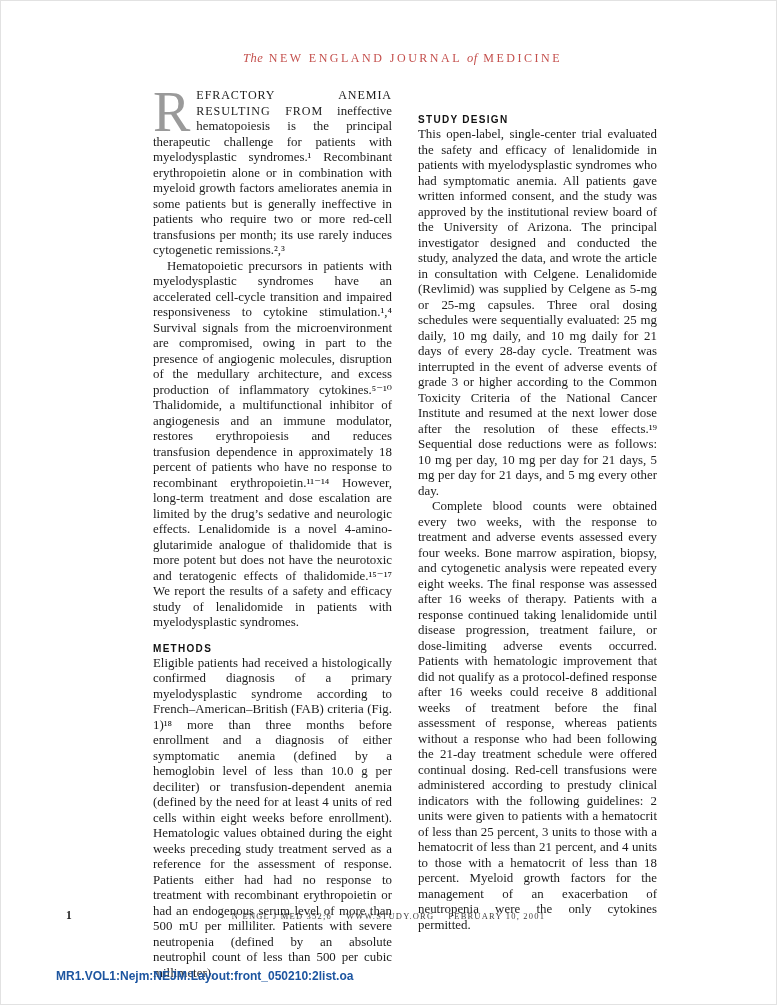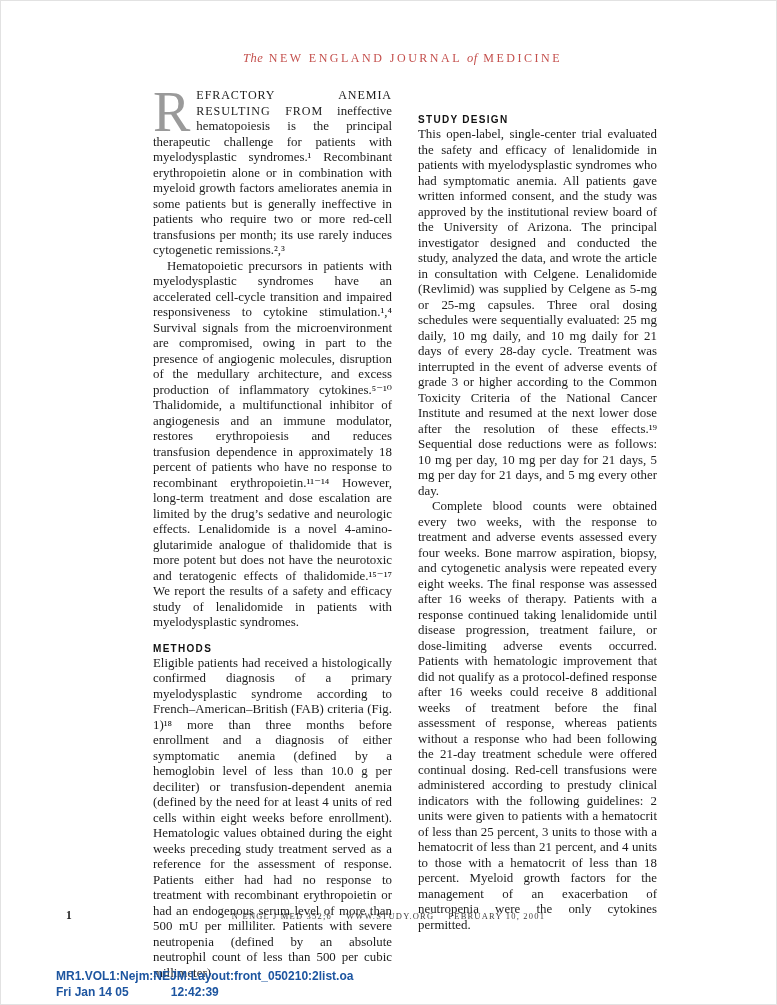--- a/index.html
+++ b/index.html
@@ -138,18 +138,15 @@
 
   <div class="footer">
     <span class="pageno">1</span>
     <span class="citation">
       <span>N ENGL J MED 352;6</span><span class="sep"></span><span>WWW.STUDY.ORG</span><span class="sep"></span><span>FEBRUARY 10, 2001</span>
     </span>
   </div>
 
   <div class="slug">
     <div>MR1.VOL1:Nejm:NEJM:Layout:front_050210:2list.oa</div>
-    <div>
-      <span>Fri Jan 14 05</span><span class="slug-time">12:42:39</span>
-    </div>
   </div>
 
 </div>
 
 </body></html>

